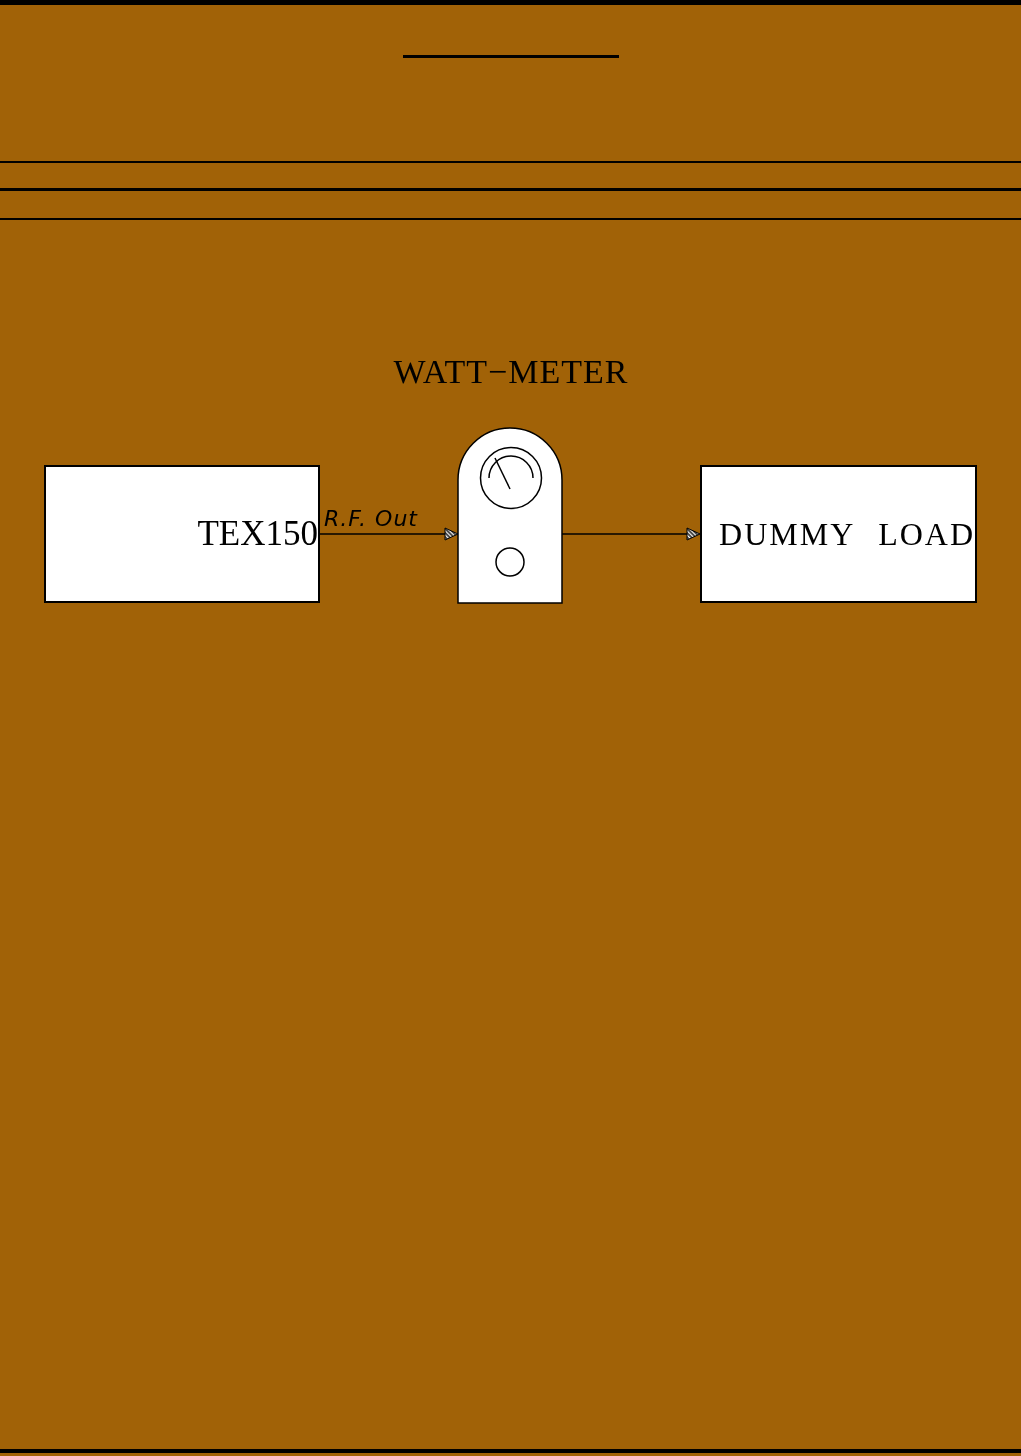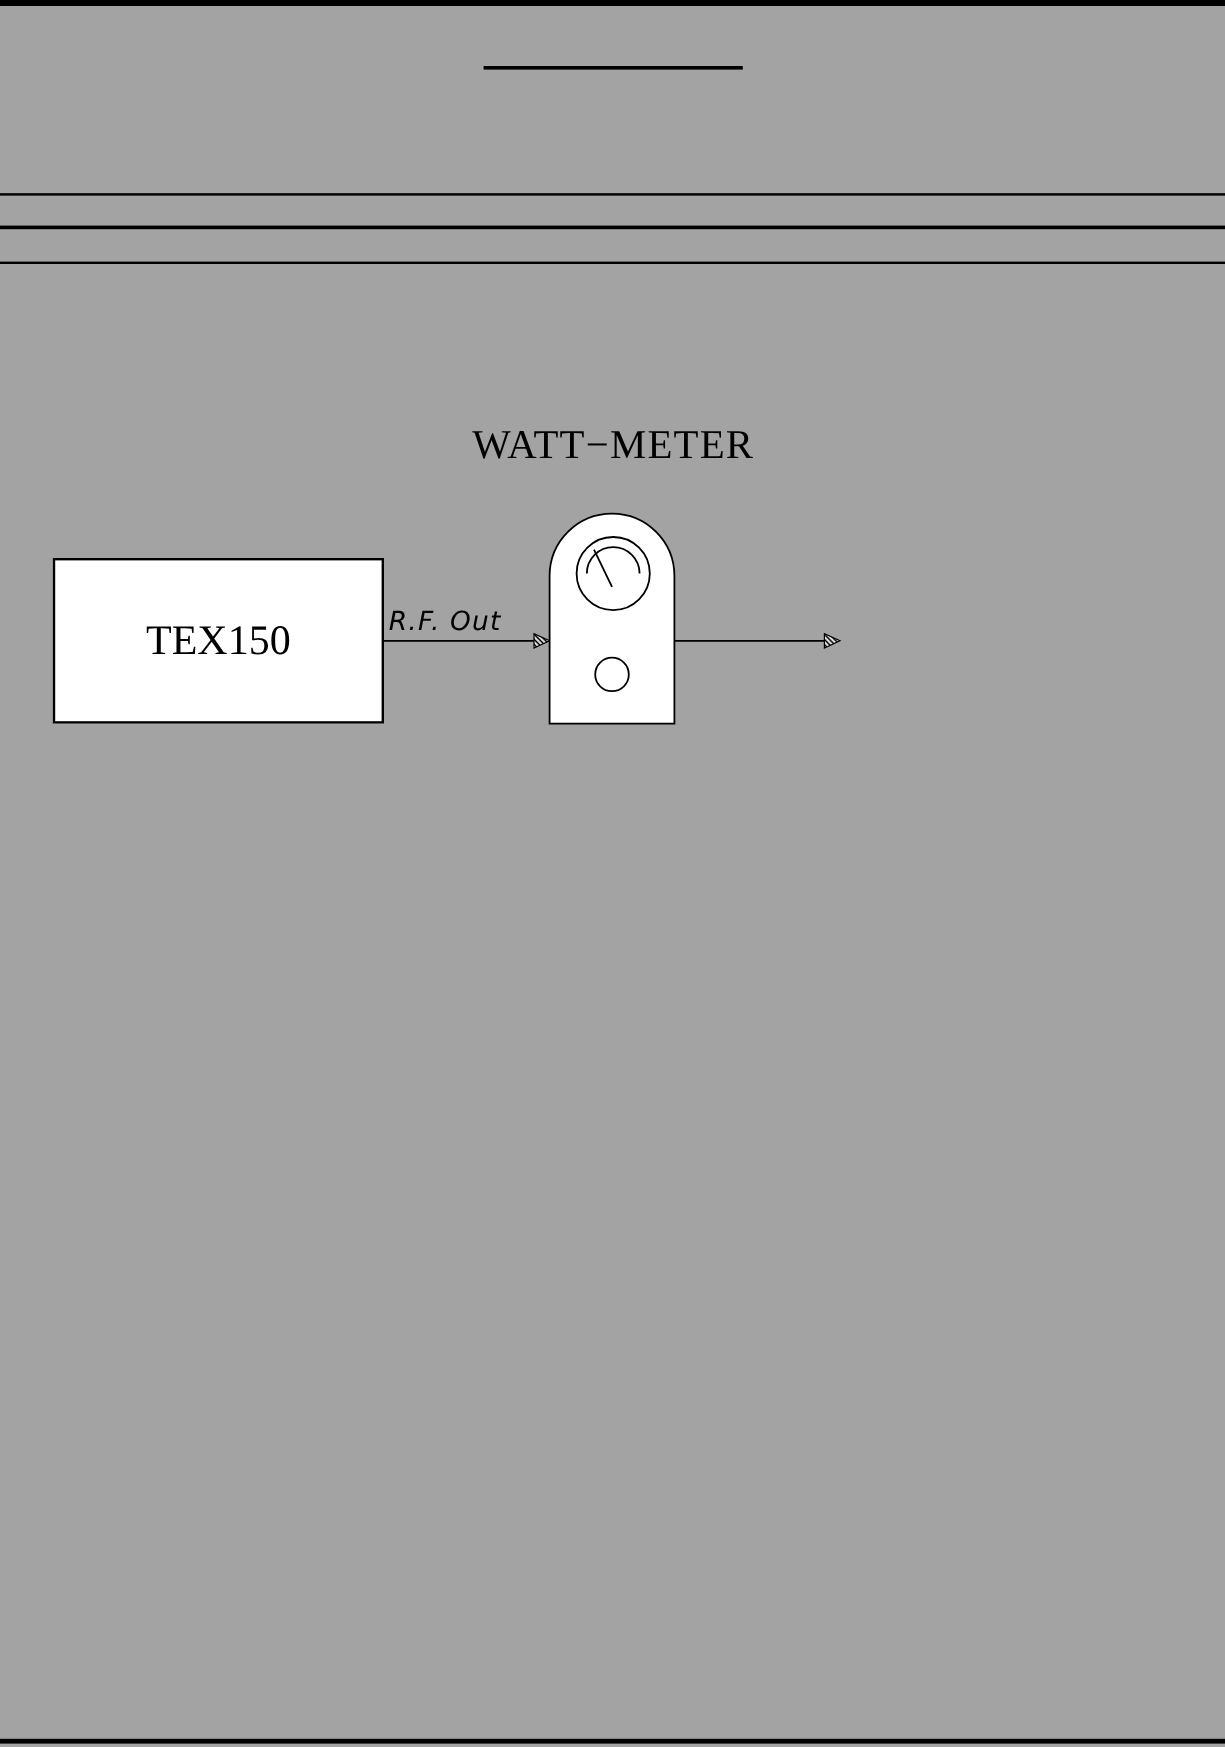--- a/index.html
+++ b/index.html
@@ -1,20 +1,20 @@
 <!DOCTYPE html>
 <html><head>
 <meta charset="utf-8">
 <style>
   html, body { margin: 0; padding: 0; background: #888; }
   .page {
     position: relative;
     width: 1021px;
     height: 1456px;
-    background: #a3a3a3;
+    background: #a16207;
     overflow: hidden;
     font-family: "Liberation Serif", "DejaVu Serif", serif;
     color: #000;
     margin: 0 auto;
   }
   .rule { position: absolute; background: #000; }
   .rule-top        { left: 0;   top: 0;    width: 1021px; height: 5px; }
   .rule-underline  { left: 403px; top: 55px; width: 216px; height: 3px; }
   .rule-thin-1     { left: 0;   top: 161px; width: 1021px; height: 2px; }
   .rule-thick      { left: 0;   top: 188px; width: 1021px; height: 3px; }
@@ -30,21 +30,21 @@
     letter-spacing: 1px;
     white-space: nowrap;
   }
 
   .node-box {
     position: absolute;
     border: 2px solid #000;
     background: #fff;
     display: flex;
     align-items: center;
-    justify-content: center;
+    justify-content: flex-end;
     box-sizing: border-box;
   }
   .box-source { left: 44px;  top: 465px; width: 276px; height: 138px; }
   .box-load   { left: 700px; top: 465px; width: 277px; height: 138px; }
 
   .node-label {
     font-size: 35px;
     white-space: nowrap;
   }
   .label-load {
@@ -106,14 +106,17 @@
       <circle cx="510" cy="562" r="14" fill="none" stroke="#000" stroke-width="1.5"></circle>
     </g>
   </svg>
 
   <div class="node-box box-source">
     <span class="node-label">TEX150</span>
   </div>
 
   <div class="conn-label">R.F. Out</div>
 
+  <div class="node-box box-load">
+    <span class="node-label label-load">DUMMY LOAD</span>
+  </div>
 
 </div>
 
 </body></html>

